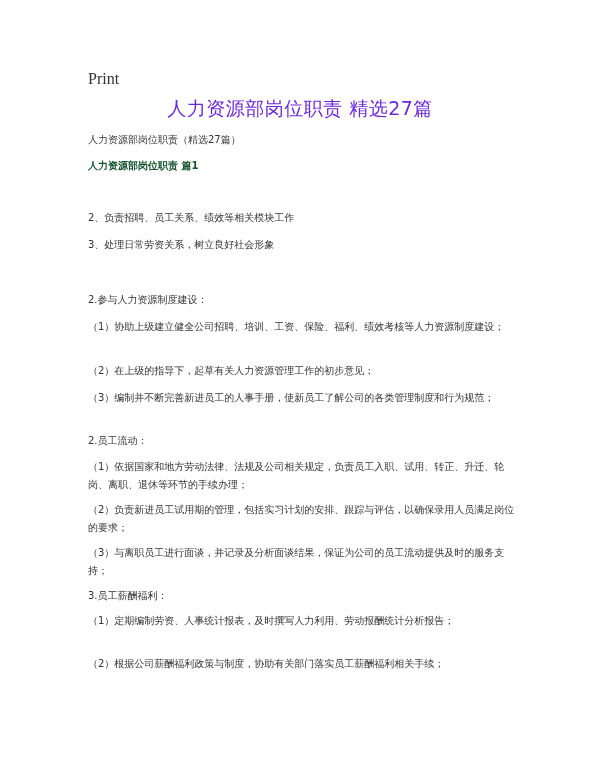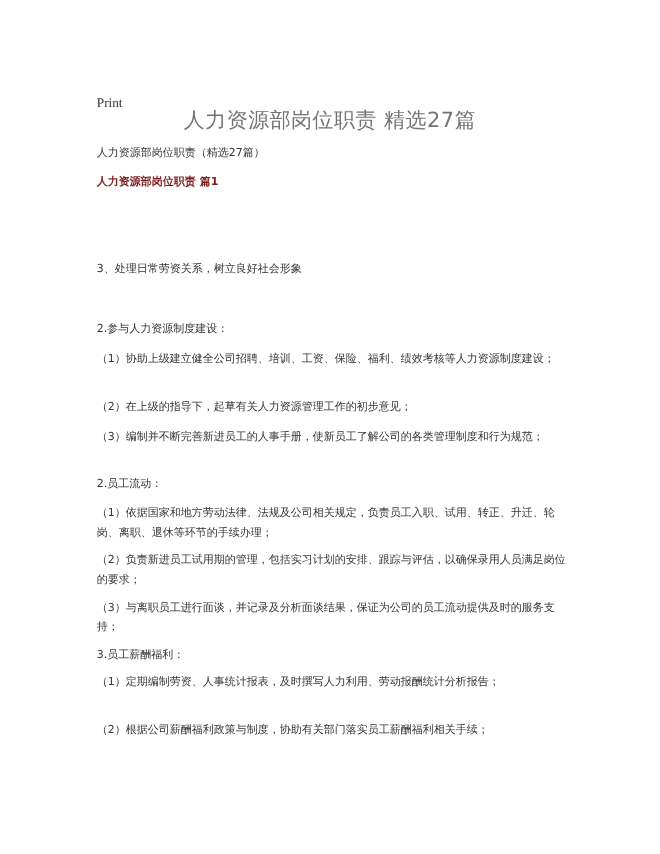--- a/index.html
+++ b/index.html
@@ -1,34 +1,35 @@
 <!DOCTYPE html>
 <html><head>
 <meta charset="utf-8">
 <style>
   html, body { margin: 0; padding: 0; background: #ffffff; }
   body { width: 600px; height: 776px; position: relative; overflow: hidden;
          font-family: "DejaVu Sans", "Liberation Sans", sans-serif; color: #222; }
   .page { position: absolute; left: 0; top: 0; width: 600px; height: 776px; }
-  .print { position: absolute; left: 88px; top: 86px; font-family: "Liberation Serif", "DejaVu Serif", serif; font-size: 12px; color: #333; }
-  .title { position: absolute; left: 0; width: 600px; top: 96px; text-align: center; font-size: 19px; color: #737373; letter-spacing: 0.5px; }
+  .print { position: absolute; left: 88px; top: 70px; font-family: "Liberation Serif", "DejaVu Serif", serif; font-size: 16px; color: #333; }
+  .title { position: absolute; left: 0; width: 600px; top: 96px; text-align: center; font-size: 19px; color: #6d28d9; letter-spacing: 0.5px; }
   .line { position: absolute; left: 88px; width: 430px; font-size: 10px; line-height: 18px; color: #333; white-space: nowrap; }
   .wrap { white-space: normal; }
-  .heading { font-weight: bold; color: #7f1d1d; }
+  .heading { font-weight: bold; color: #14532d; }
 </style>
 </head>
 <body>
 
 <div class="page">
   <div class="print">Print</div>
   <div class="title">人力资源部岗位职责 精选27篇</div>
 
   <div class="line" style="top:131px;">人力资源部岗位职责（精选27篇）</div>
 
   <div class="line heading" style="top:157px;">人力资源部岗位职责 篇1</div>
+  <div class="line" style="top:209px;">2、负责招聘、员工关系、绩效等相关模块工作</div>
   <div class="line" style="top:236px;">3、处理日常劳资关系，树立良好社会形象</div>
 
   <div class="line" style="top:291px;">2.参与人力资源制度建设：</div>
   <div class="line wrap" style="top:318px;">（1）协助上级建立健全公司招聘、培训、工资、保险、福利、绩效考核等人力资源制度建设；</div>
   <div class="line" style="top:362px;">（2）在上级的指导下，起草有关人力资源管理工作的初步意见；</div>
   <div class="line wrap" style="top:389px;">（3）编制并不断完善新进员工的人事手册，使新员工了解公司的各类管理制度和行为规范；</div>
   <div class="line" style="top:432px;">2.员工流动：</div>
   <div class="line wrap" style="top:458px;">（1）依据国家和地方劳动法律、法规及公司相关规定，负责员工入职、试用、转正、升迁、轮岗、离职、退休等环节的手续办理；</div>
   <div class="line wrap" style="top:501px;">（2）负责新进员工试用期的管理，包括实习计划的安排、跟踪与评估，以确保录用人员满足岗位的要求；</div>
   <div class="line wrap" style="top:544px;">（3）与离职员工进行面谈，并记录及分析面谈结果，保证为公司的员工流动提供及时的服务支持；</div>

